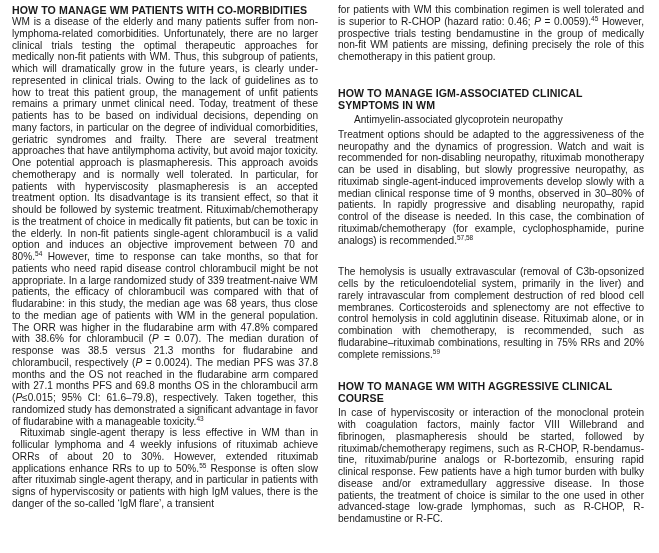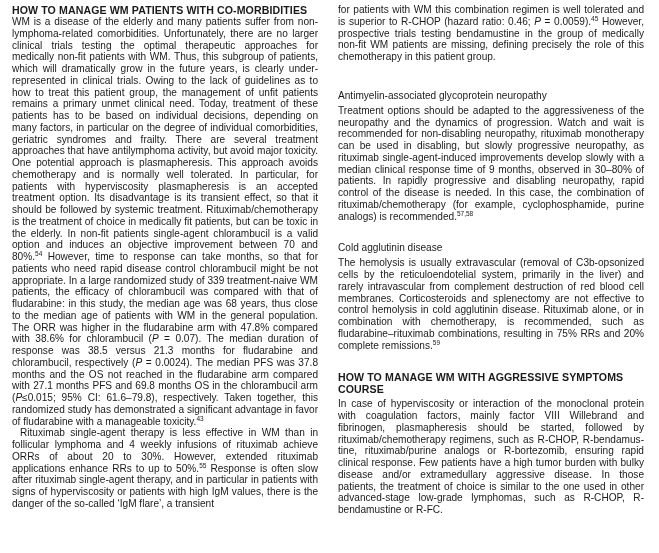--- a/index.html
+++ b/index.html
@@ -3,44 +3,44 @@
 <meta charset="utf-8">
 <style>
   html, body { margin: 0; padding: 0; background: #ffffff; }
   body { width: 659px; height: 553px; overflow: hidden; position: relative;
          font-family: "Liberation Sans", sans-serif; color: #1a1a1a; }
   .col { position: absolute; top: 4px; width: 306px; font-size: 10.1px; line-height: 11.75px;
          text-align: justify; }
   .col-left { left: 12px; }
   .col-right { left: 338px; }
   h2 { font-size: 10.6px; font-weight: bold; margin: 0; line-height: 12px; letter-spacing: 0.1px; text-align: left; }
-  h3 { font-size: 10.1px; font-weight: normal; margin: 0 0 3px 0; line-height: 12px; }
+  h3 { font-size: 10.1px; font-weight: normal; margin: 0 0 3px 16px; line-height: 12px; }
   p { margin: 0; }
   p.indent { text-indent: 8px; }
   sup { font-size: 6.5px; line-height: 0; vertical-align: 4px; }
   .gap-large { height: 24px; }
   .gap-med { height: 20px; }
   .gap-small { height: 3px; }
   i { font-style: italic; }
 </style>
 </head>
 <body>
 
 <div class="col col-left">
   <h2>HOW TO MANAGE WM PATIENTS WITH CO-MORBIDITIES</h2>
   <p><span>WM is a disease of the elderly and many patients suffer from non-lymphoma-related comorbidities. Unfortunately, there are no larger clinical trials testing the optimal therapeutic approaches for medically non-fit patients with WM. Thus, this subgroup of patients, which will dramatically grow in the future years, is clearly under-represented in clinical trials. Owing to the lack of guidelines as to how to treat this patient group, the management of unfit patients remains a primary unmet clinical need. Today, treatment of these patients has to be based on individual decisions, depending on many factors, in particular on the degree of individual comorbidities, geriatric syndromes and frailty. There are several treatment approaches that have antilymphoma activity, but avoid major toxicity. One potential approach is plasmapheresis. This approach avoids chemotherapy and is normally well tolerated. In particular, for patients with hypervisc­osity plasmapheresis is an accepted treatment option. Its disadvantage is its transient effect, so that it should be followed by systemic treatment. Rituximab/chemotherapy is the treatment of choice in medically fit patients, but can be toxic in the elderly. In non-fit patients single-agent chlorambucil is a valid option and induces an objective improvement between 70 and 80%.</span><sup>54</sup><span> However, time to response can take months, so that for patients who need rapid disease control chlorambucil might be not appropriate. In a large randomized study of 339 treatment-naive WM patients, the efficacy of chlorambucil was compared with that of fludarabine: in this study, the median age was 68 years, thus close to the median age of patients with WM in the general population. The ORR was higher in the fludarabine arm with 47.8% compared with 38.6% for chlorambucil (</span><i>P</i><span> = 0.07). The median duration of response was 38.5 versus 21.3 months for fludarabine and chlorambucil, respectively (</span><i>P</i><span> = 0.0024). The median PFS was 37.8 months and the OS not reached in the fludarabine arm compared with 27.1 months PFS and 69.8 months OS in the chlorambucil arm (</span><i>P</i><span>≤0.015; 95% CI: 61.6–79.8), respectively. Taken together, this randomized study has demonstrated a significant advantage in favor of fludarabine with a manageable toxicity.</span><sup>43</sup></p>
   <p class="indent"><span>Rituximab single-agent therapy is less effective in WM than in follicular lymphoma and 4 weekly infusions of rituximab achieve ORRs of about 20 to 30%. However, extended rituximab applications enhance RRs to up to 50%.</span><sup>55</sup><span> Response is often slow after rituximab single-agent therapy, and in particular in patients with signs of hyperviscosity or patients with high IgM values, there is the danger of the so-called ‘IgM flare’, a transient</span></p>
 </div>
 
 <div class="col col-right">
   <p><span>for patients with WM this combination regimen is well tolerated and is superior to R-CHOP (hazard ratio: 0.46; </span><i>P</i><span> = 0.0059).</span><sup>45</sup><span> However, prospective trials testing bendamustine in the group of medically non-fit WM patients are missing, defining precisely the role of this chemotherapy in this patient group.</span></p>
   <div class="gap-large"></div>
+  <h2>HOW TO MANAGE IGM-ASSOCIATED CLINICAL SYMPTOMS IN WM</h2>
   <div class="gap-small"></div>
   <h3>Antimyelin-associated glycoprotein neuropathy</h3>
   <p><span>Treatment options should be adapted to the aggressiveness of the neuropathy and the dynamics of progression. Watch and wait is recommended for non-disabling neuropathy, rituximab monotherapy can be used in disabling, but slowly progressive neuropathy, as rituximab single-agent-induced improvements develop slowly with a median clinical response time of 9 months, observed in 30–80% of patients. In rapidly progressive and disabling neuropathy, rapid control of the disease is needed. In this case, the combination of rituximab/chemotherapy (for example, cyclophosphamide, purine analogs) is recommended.</span><sup>57,58</sup></p>
   <div class="gap-med"></div>
-  <h3>Cold agglutinin disease</h3>
   <p><span>The hemolysis is usually extravascular (removal of C3b-opsonized cells by the reticuloendotelial system, primarily in the liver) and rarely intravascular from complement destruction of red blood cell membranes. Corticosteroids and splenectomy are not effective to control hemolysis in cold agglutinin disease. Rituximab alone, or in combination with chemotherapy, is recommended, such as fludarabine–rituximab combinations, resulting in 75% RRs and 20% complete remissions.</span><sup>59</sup></p>
   <div class="gap-med"></div>
-  <h2>HOW TO MANAGE WM WITH AGGRESSIVE SYMPTOMS COURSE</h2>
+  <h2>HOW TO MANAGE WM WITH AGGRESSIVE CLINICAL COURSE</h2>
   <div class="gap-small"></div>
   <p>In case of hyperviscosity or interaction of the monoclonal protein with coagulation factors, mainly factor VIII Willebrand and fibrinogen, plasmapheresis should be started, followed by rituximab/chemotherapy regimens, such as R-CHOP, R-bendamus­tine, rituximab/purine analogs or R-bortezomib, ensuring rapid clinical response. Few patients have a high tumor burden with bulky disease and/or extramedullary aggressive disease. In those patients, the treatment of choice is similar to the one used in other advanced-stage low-grade lymphomas, such as R-CHOP, R-bendamustine or R-FC.</p>
 </div>
 
 </body></html>

